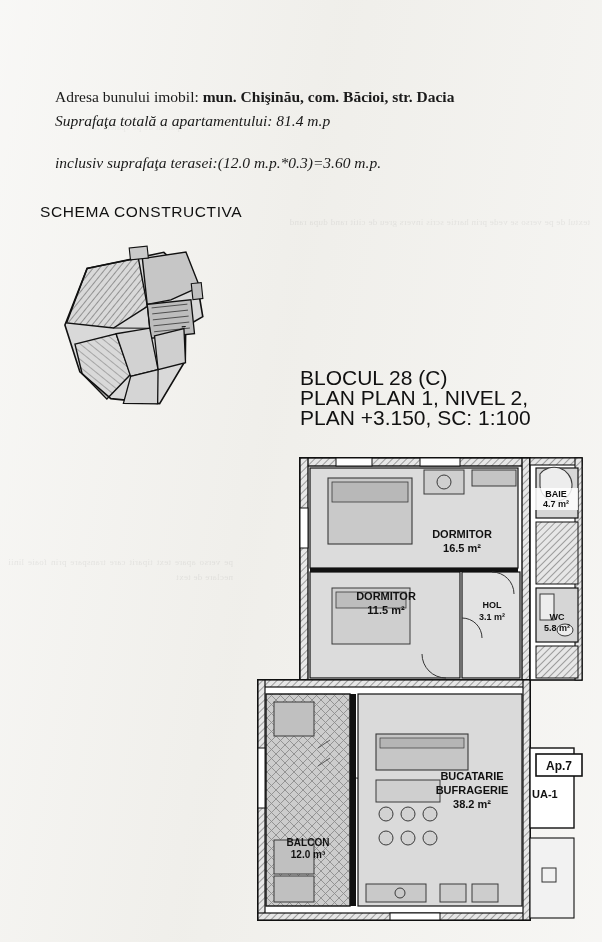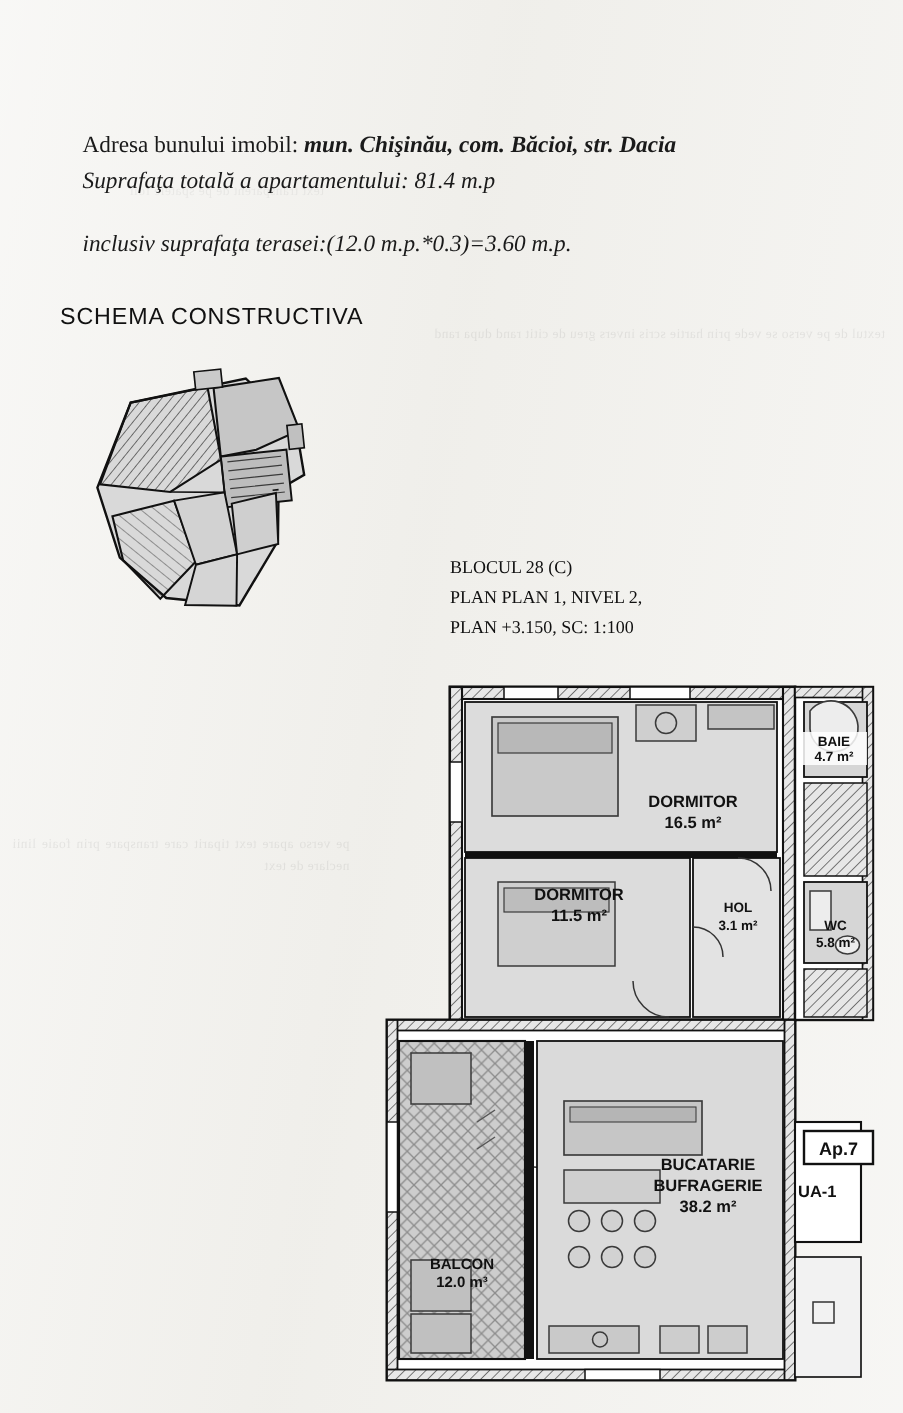--- a/index.html
+++ b/index.html
@@ -46,43 +46,43 @@
     text-decoration:underline;
     letter-spacing:0.2px;
   }
 
   
   .addr{
     position:absolute;top:86px;left:55px;width:520px;
     font-size:15.5px;line-height:22px;
   }
   .addr .lbl{font-style:normal;}
-  .addr .val{font-style:italic;font-weight:bold;}
+  .addr .val{font-weight:bold;}
   .addr .l2{font-style:italic;display:block;margin-top:2px;}
   .addr .l3{font-style:italic;display:block;margin-top:20px;}
 
   .schema-title{
     position:absolute;top:203px;left:40px;
     font-family:"Liberation Sans", sans-serif;
     font-size:15.5px;letter-spacing:0.6px;
     color:#111;
     text-align:right;
   }
 
   
   .schema{
     position:absolute;top:243px;left:55px;width:215px;height:195px;
   }
   .schema svg{display:block;}
 
   
   .plan-head{
     position:absolute;top:368px;left:300px;width:280px;
-    font-family:Liberation Serif, serif;
-    font-size:12px;line-height:20px;
+    font-family:Liberation Sans, sans-serif;
+    font-size:21px;line-height:20px;
     color:#111;
   }
   .plan-head div{white-space:nowrap;}
 
   
   .plan{
     position:absolute;top:448px;left:240px;width:352px;height:482px;
   }
   .plan svg{display:block;}
 

